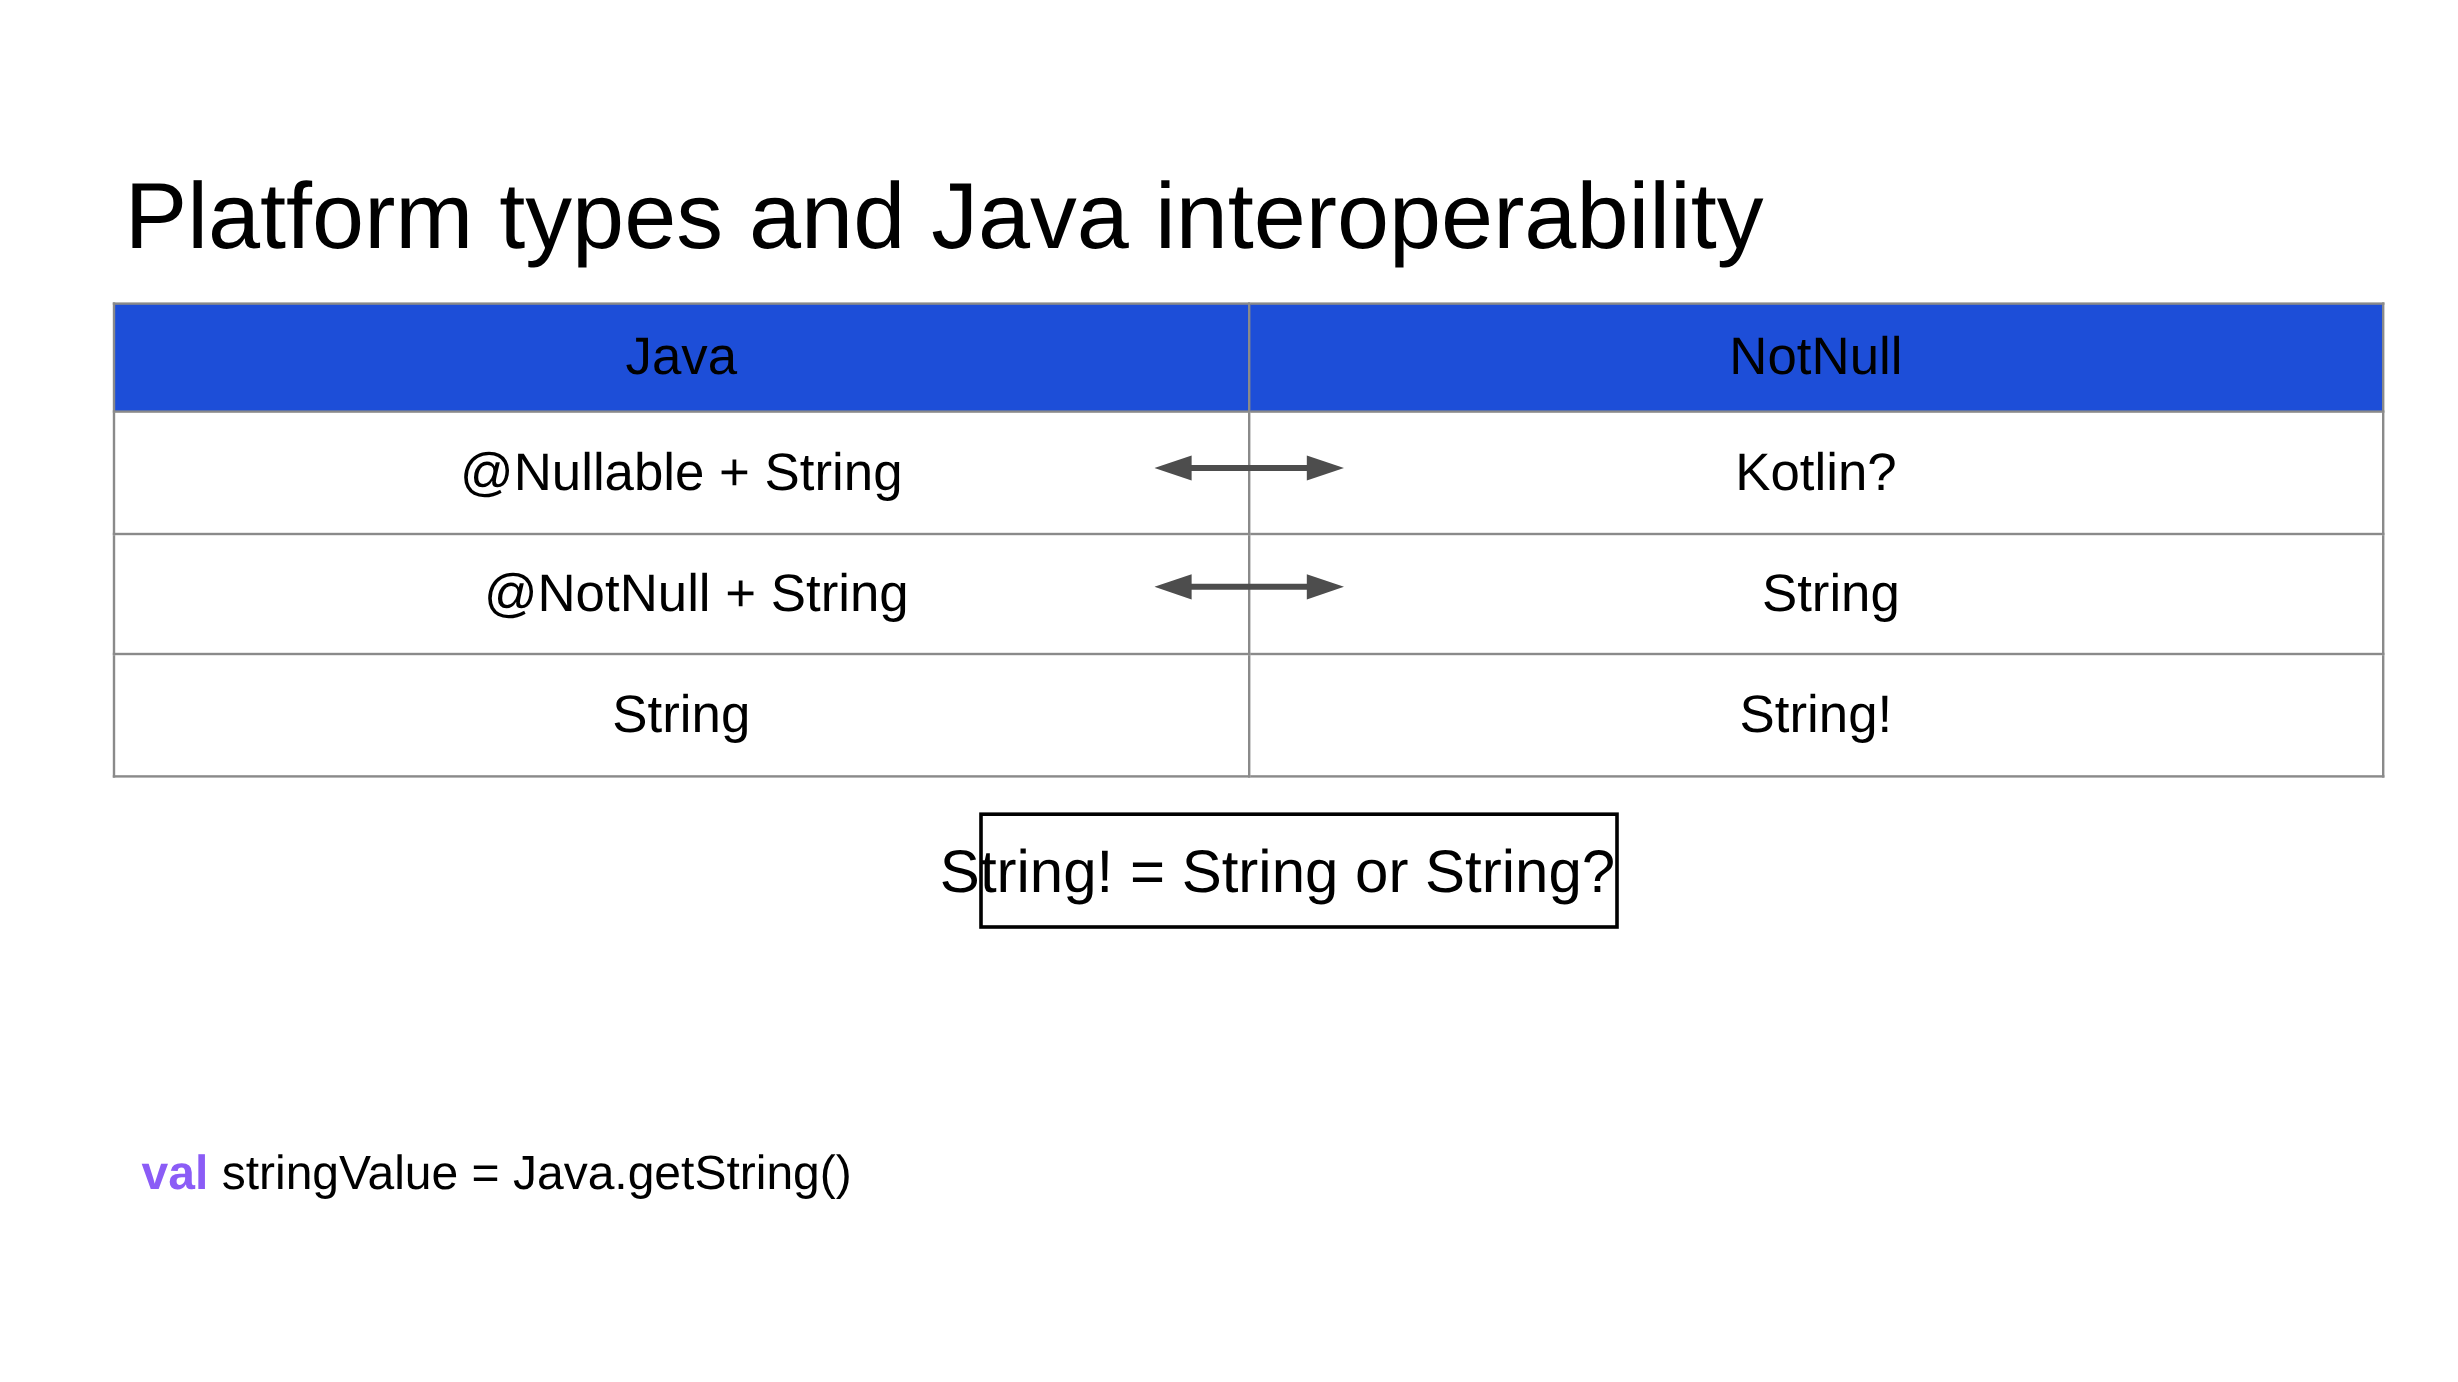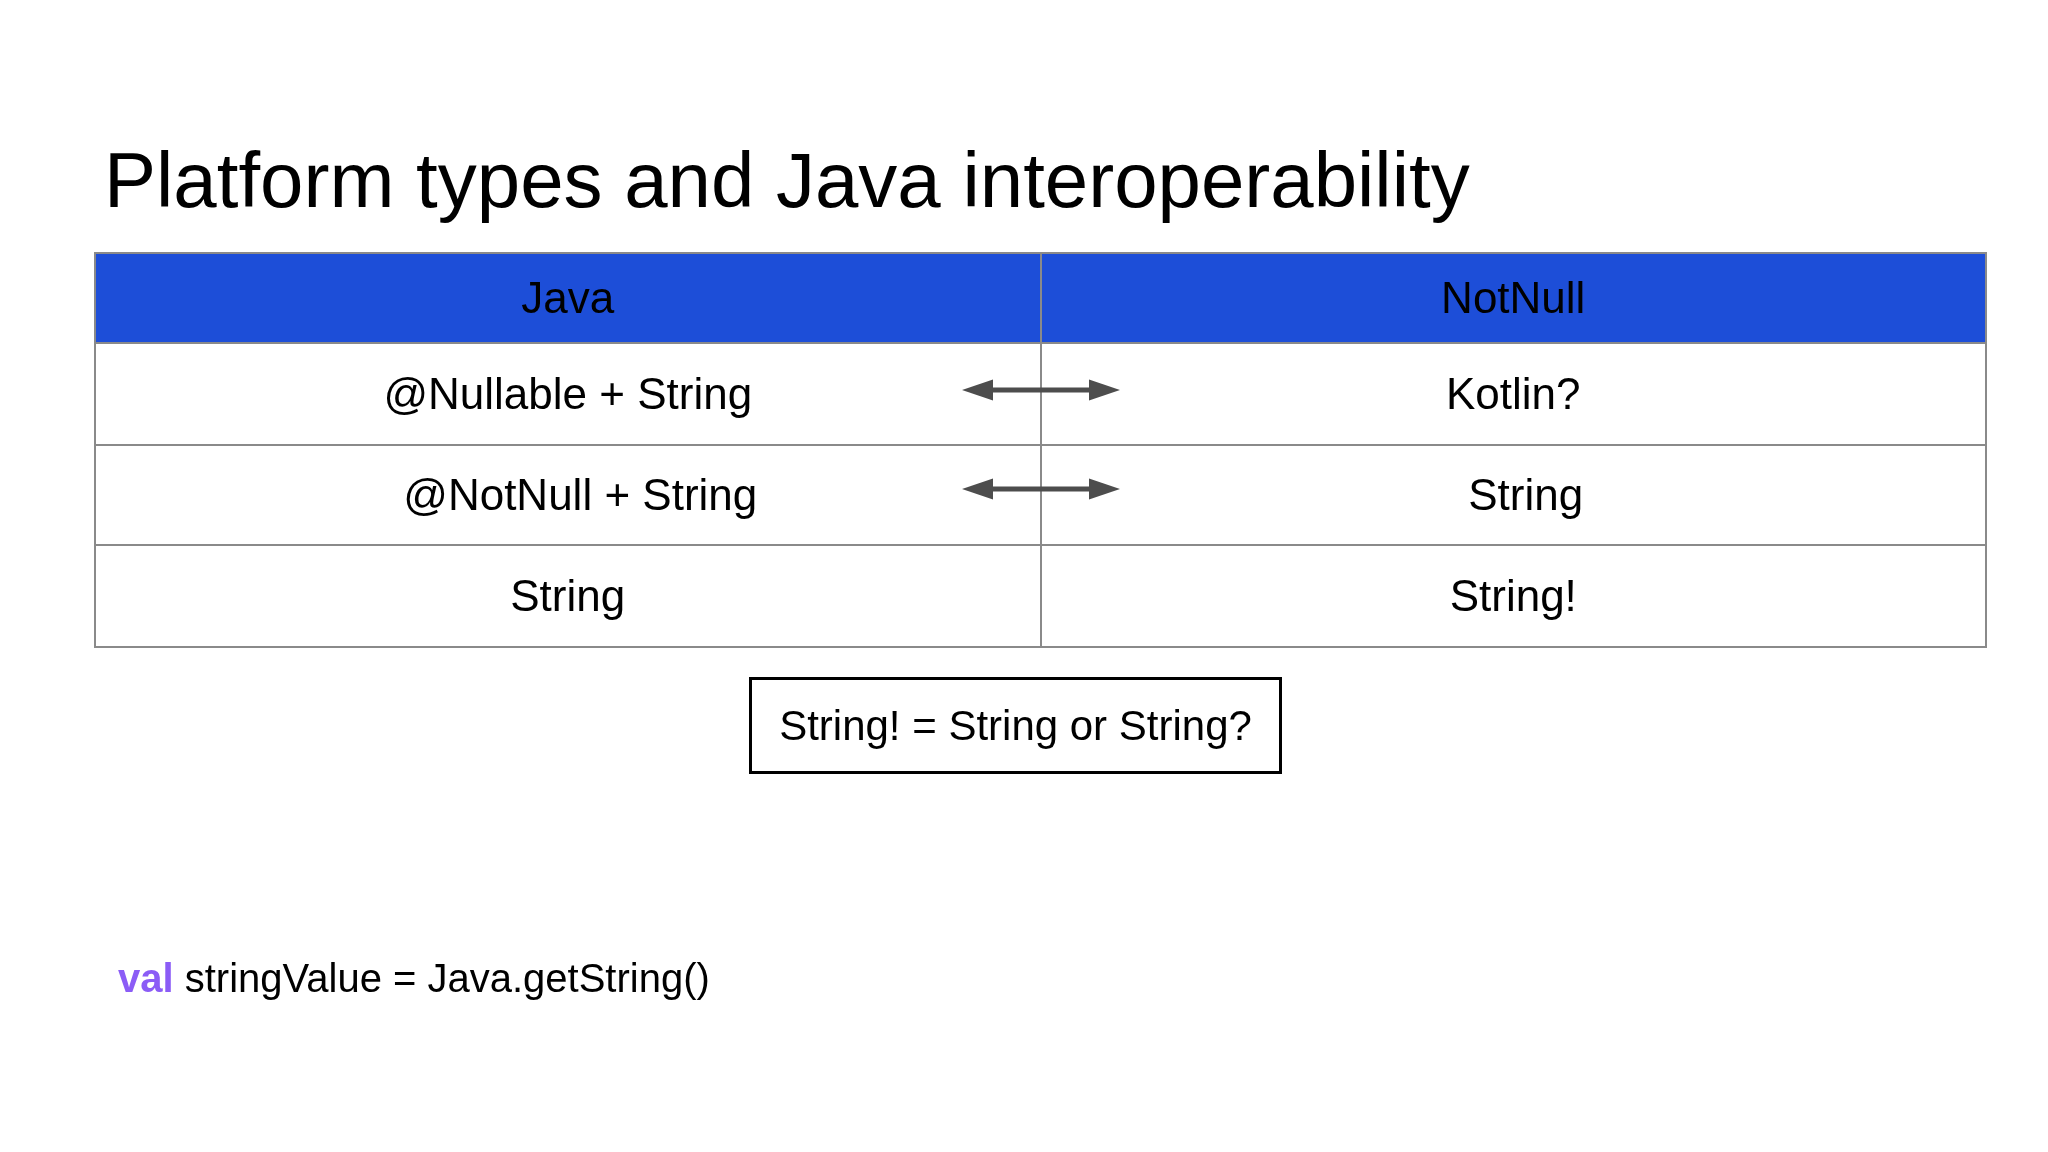--- a/index.html
+++ b/index.html
@@ -58,30 +58,30 @@
   .arrow-swap {
     position: absolute;
     left: 962px;
     width: 158px;
     height: 24px;
   }
   .arrow-swap.a1 { top: 378px; }
   .arrow-swap.a2 { top: 477px; }
   .callout {
     position: absolute;
-    left: 749px;
+    left: 816px;
     top: 677px;
     width: 527px;
     height: 91px;
     border: 3px solid #000000;
     background: #ffffff;
     display: flex;
     align-items: center;
-    justify-content: center;
-    font-size: 42px;
+    justify-content: flex-end;
+    font-size: 50px;
     white-space: nowrap;
   }
   .code-block {
     position: absolute;
     left: 118px;
     top: 796px;
     font-size: 40px;
     line-height: 73px;
     white-space: pre;
   }

